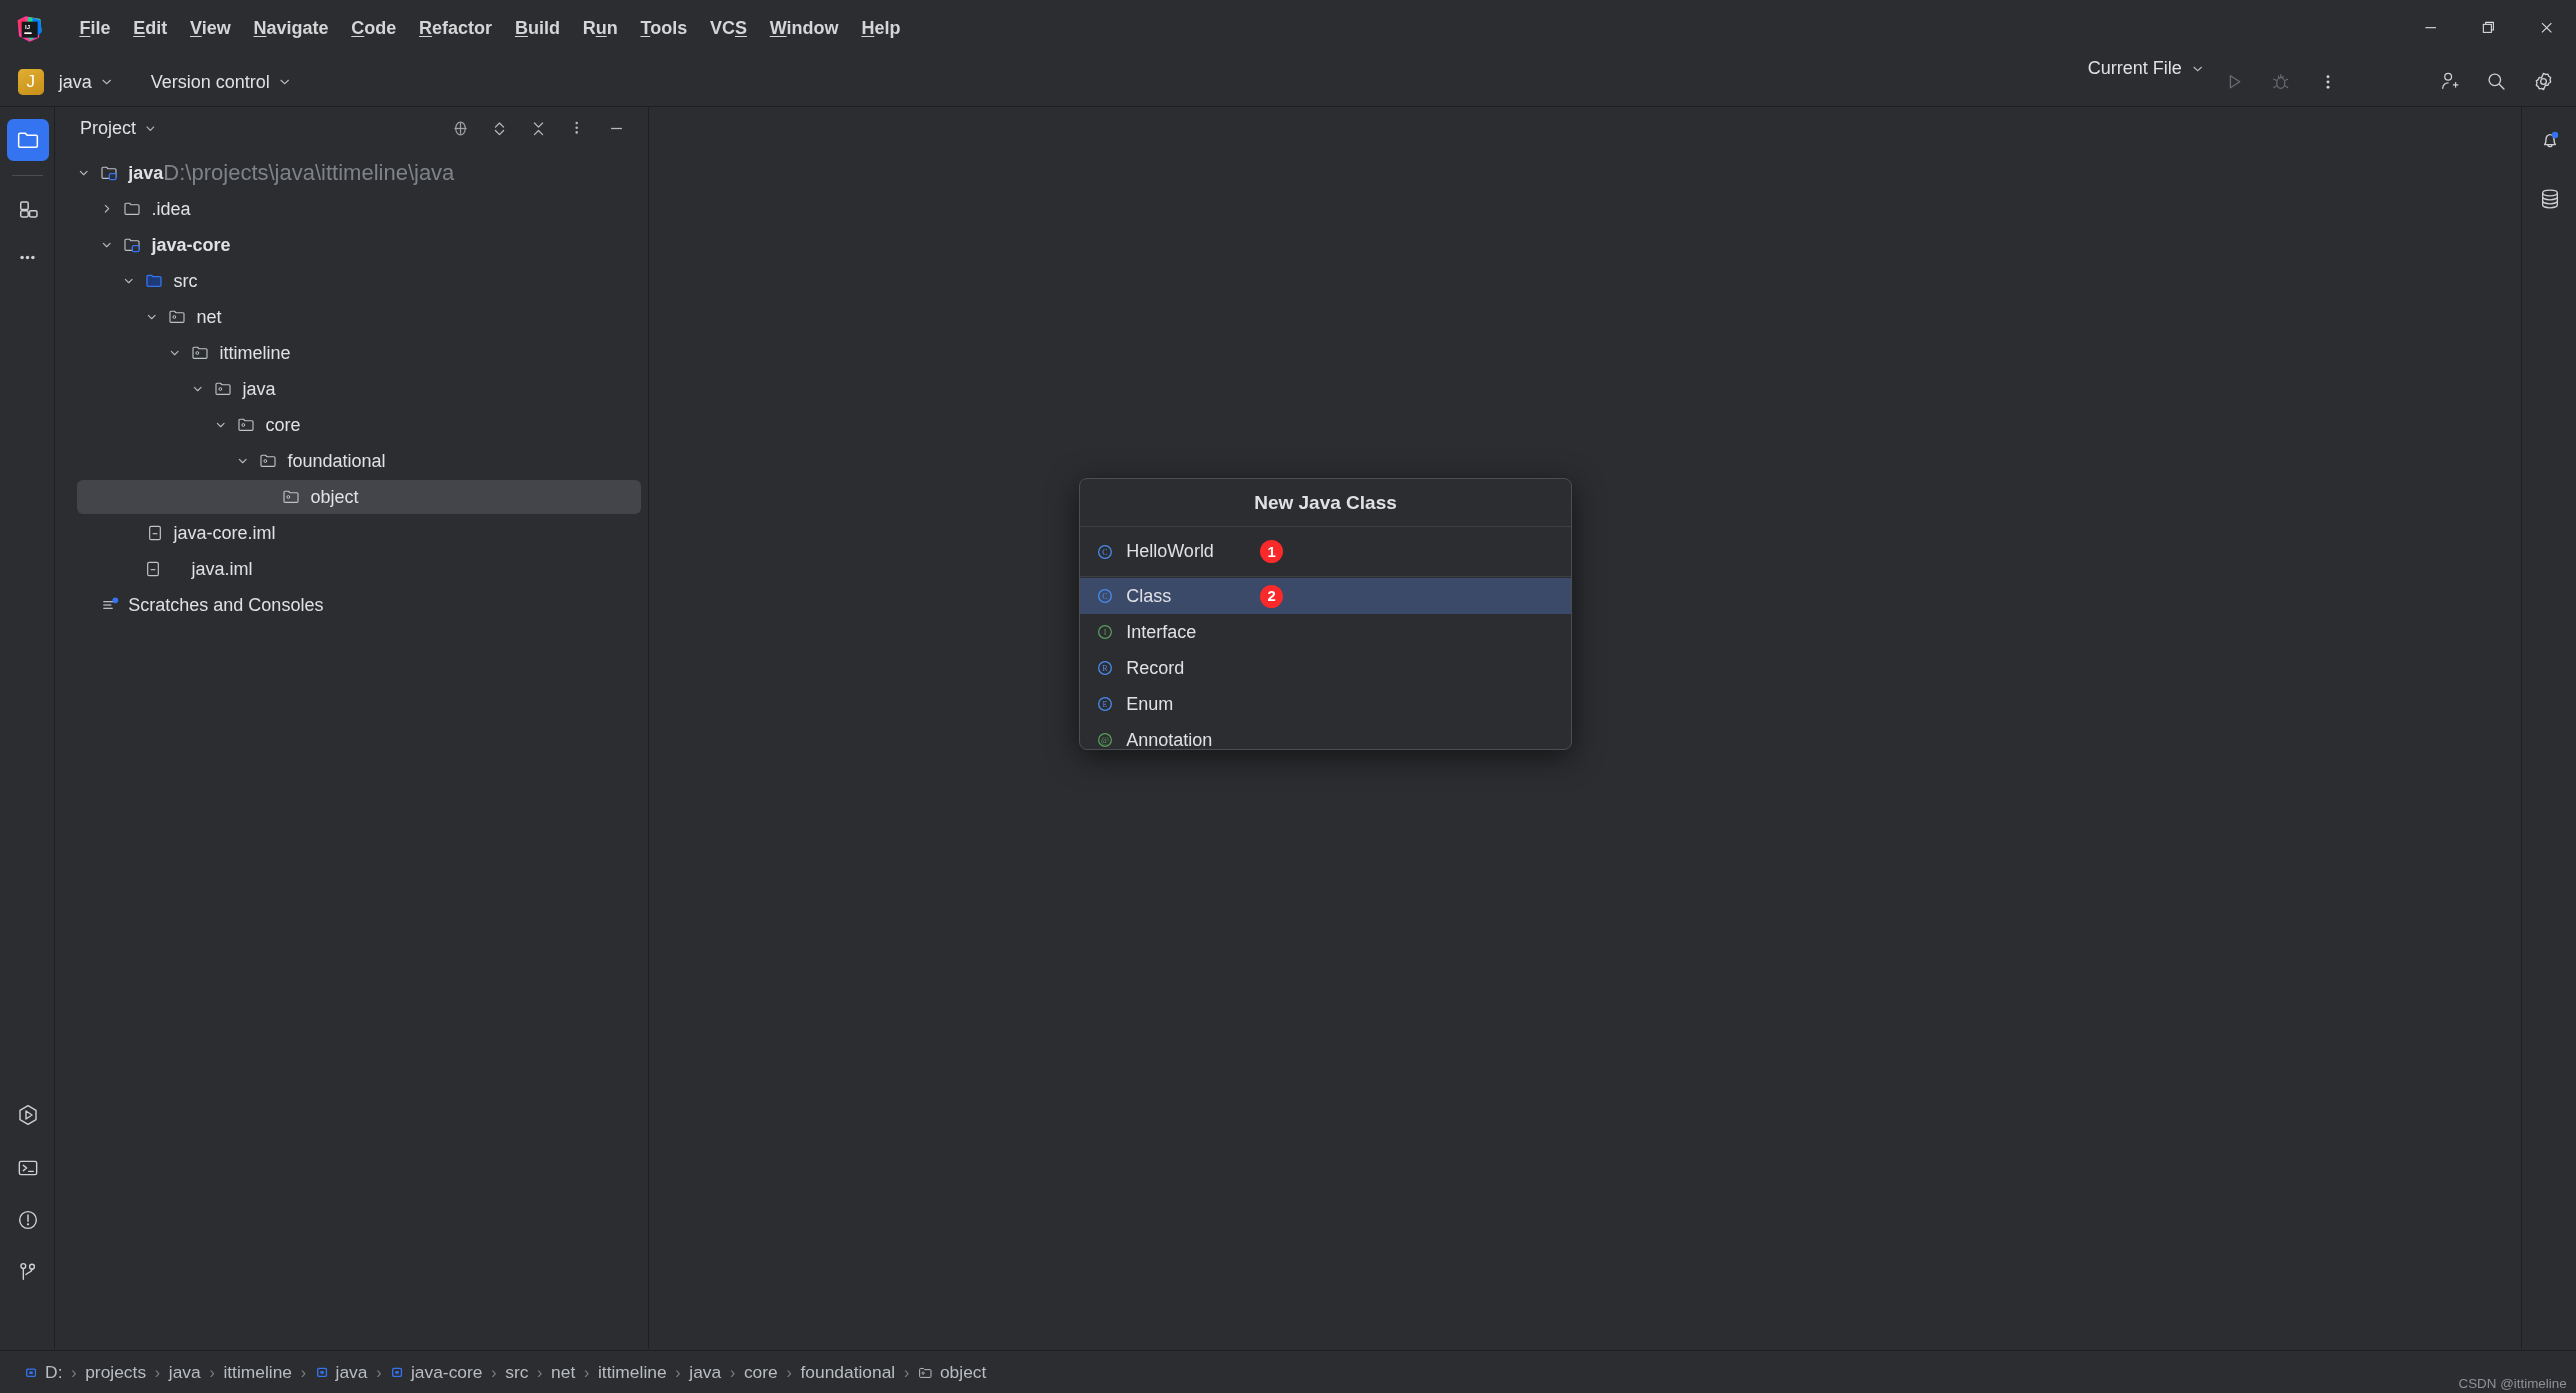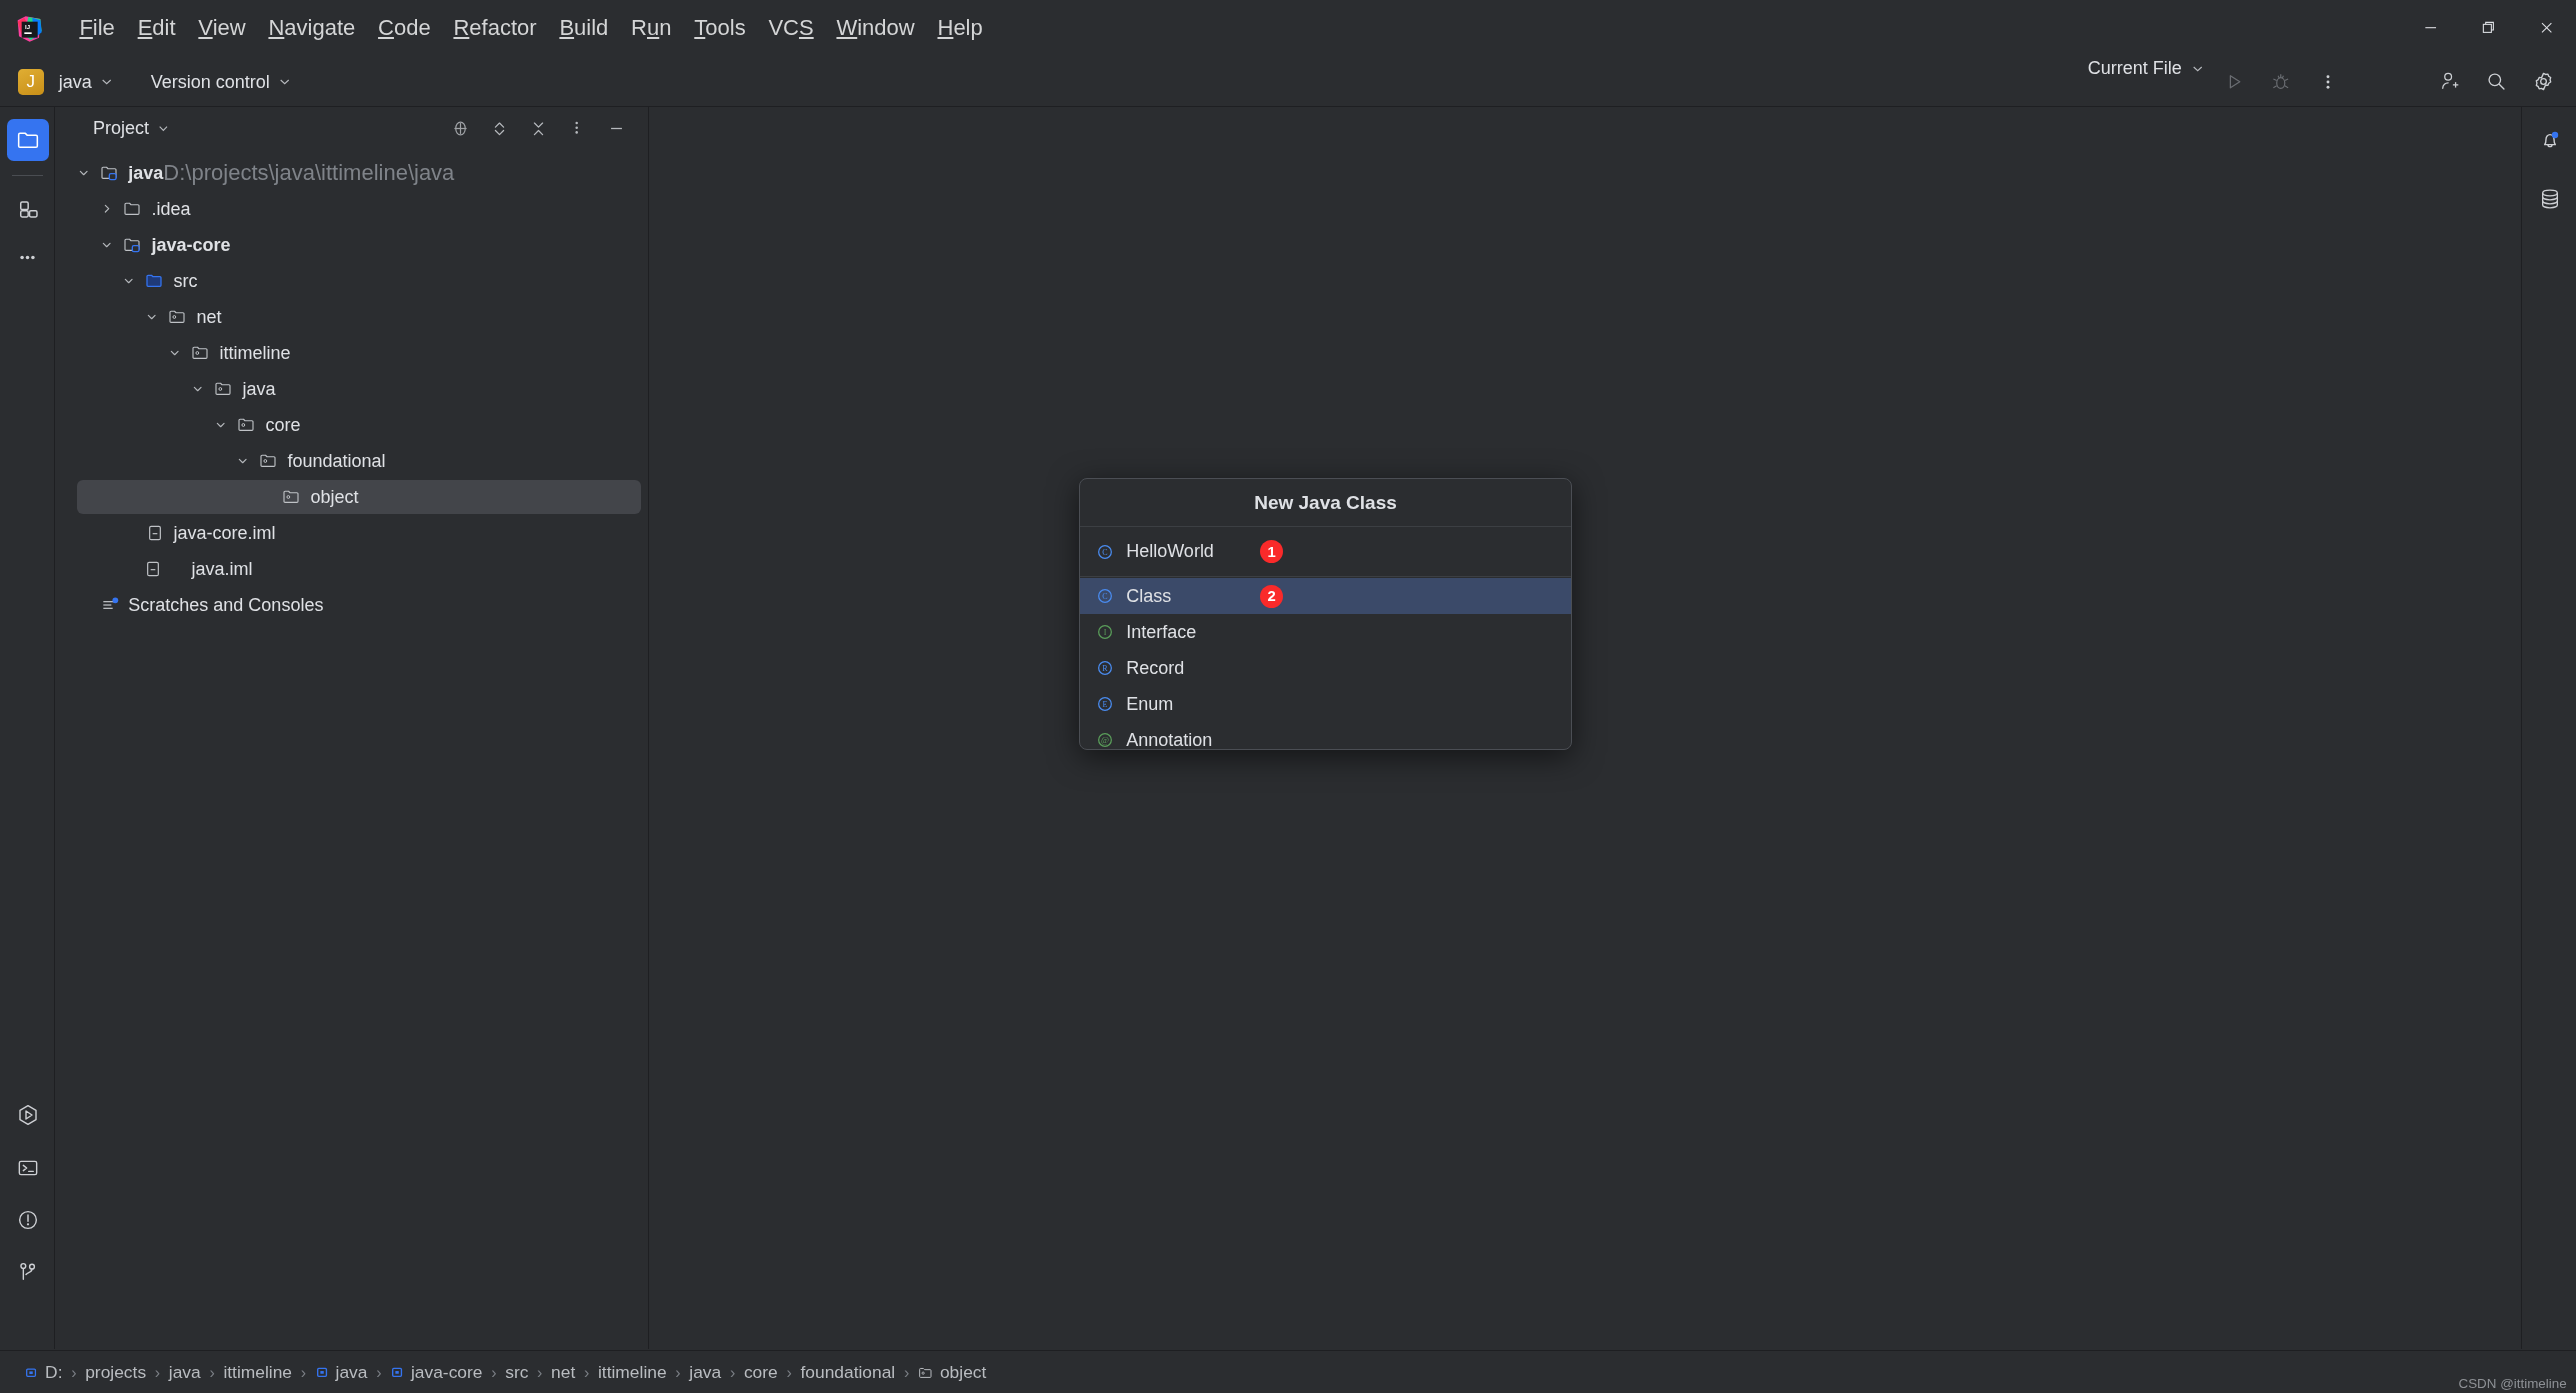--- a/index.html
+++ b/index.html
@@ -26,26 +26,27 @@
     position: absolute; left: 14.8px; top: 14.8px;
     width: 28px; height: 28px;
   }
   .menu {
     position: absolute; left: 68px; top: 0;
     height: 56px;
     display: flex; align-items: center; gap: 0;
   }
   .menu-item {
     padding: 0 11.4px;
-    font-size: 22px;
+    font-size: 18px;
     color: #d4d5d6;
     line-height: 56px;
     white-space: nowrap;
     cursor: default;
     border-radius: 2.7px;
+    font-weight: bold;
   }
   .menu-item u { text-underline-offset: 2px; }
   .win-ctrls {
     position: absolute; right: 0; top: 0;
     height: 56px; display: flex; align-items: center;
   }
   .win-btn {
     width: 58px; height: 56px;
     display: flex; align-items: center; justify-content: center;
     color: #dfe1e5;
@@ -110,21 +111,21 @@
     width: 594px; height: 1242px;
     background: #2b2d30;
     border-right: 0.7px solid #1e1f22;
   }
   .panel-head {
     position: absolute; top: 0; left: 0;
     width: 594px; height: 42px;
     display: flex; align-items: center;
   }
   .panel-title {
-    margin-left: 38px; font-size: 18px; color: #dfe1e5;
+    margin-left: 25px; font-size: 18px; color: #dfe1e5;
     display: flex; align-items: center; gap: 8px;
   }
   .panel-actions {
     position: absolute; right: 13.4px; top: 0; height: 42px;
     display: flex; align-items: center; gap: 0;
   }
   .pa-btn {
     width: 39px; height: 39px;
     display: flex; align-items: center; justify-content: center;
     color: #b6b9bd; border-radius: 3.4px;

